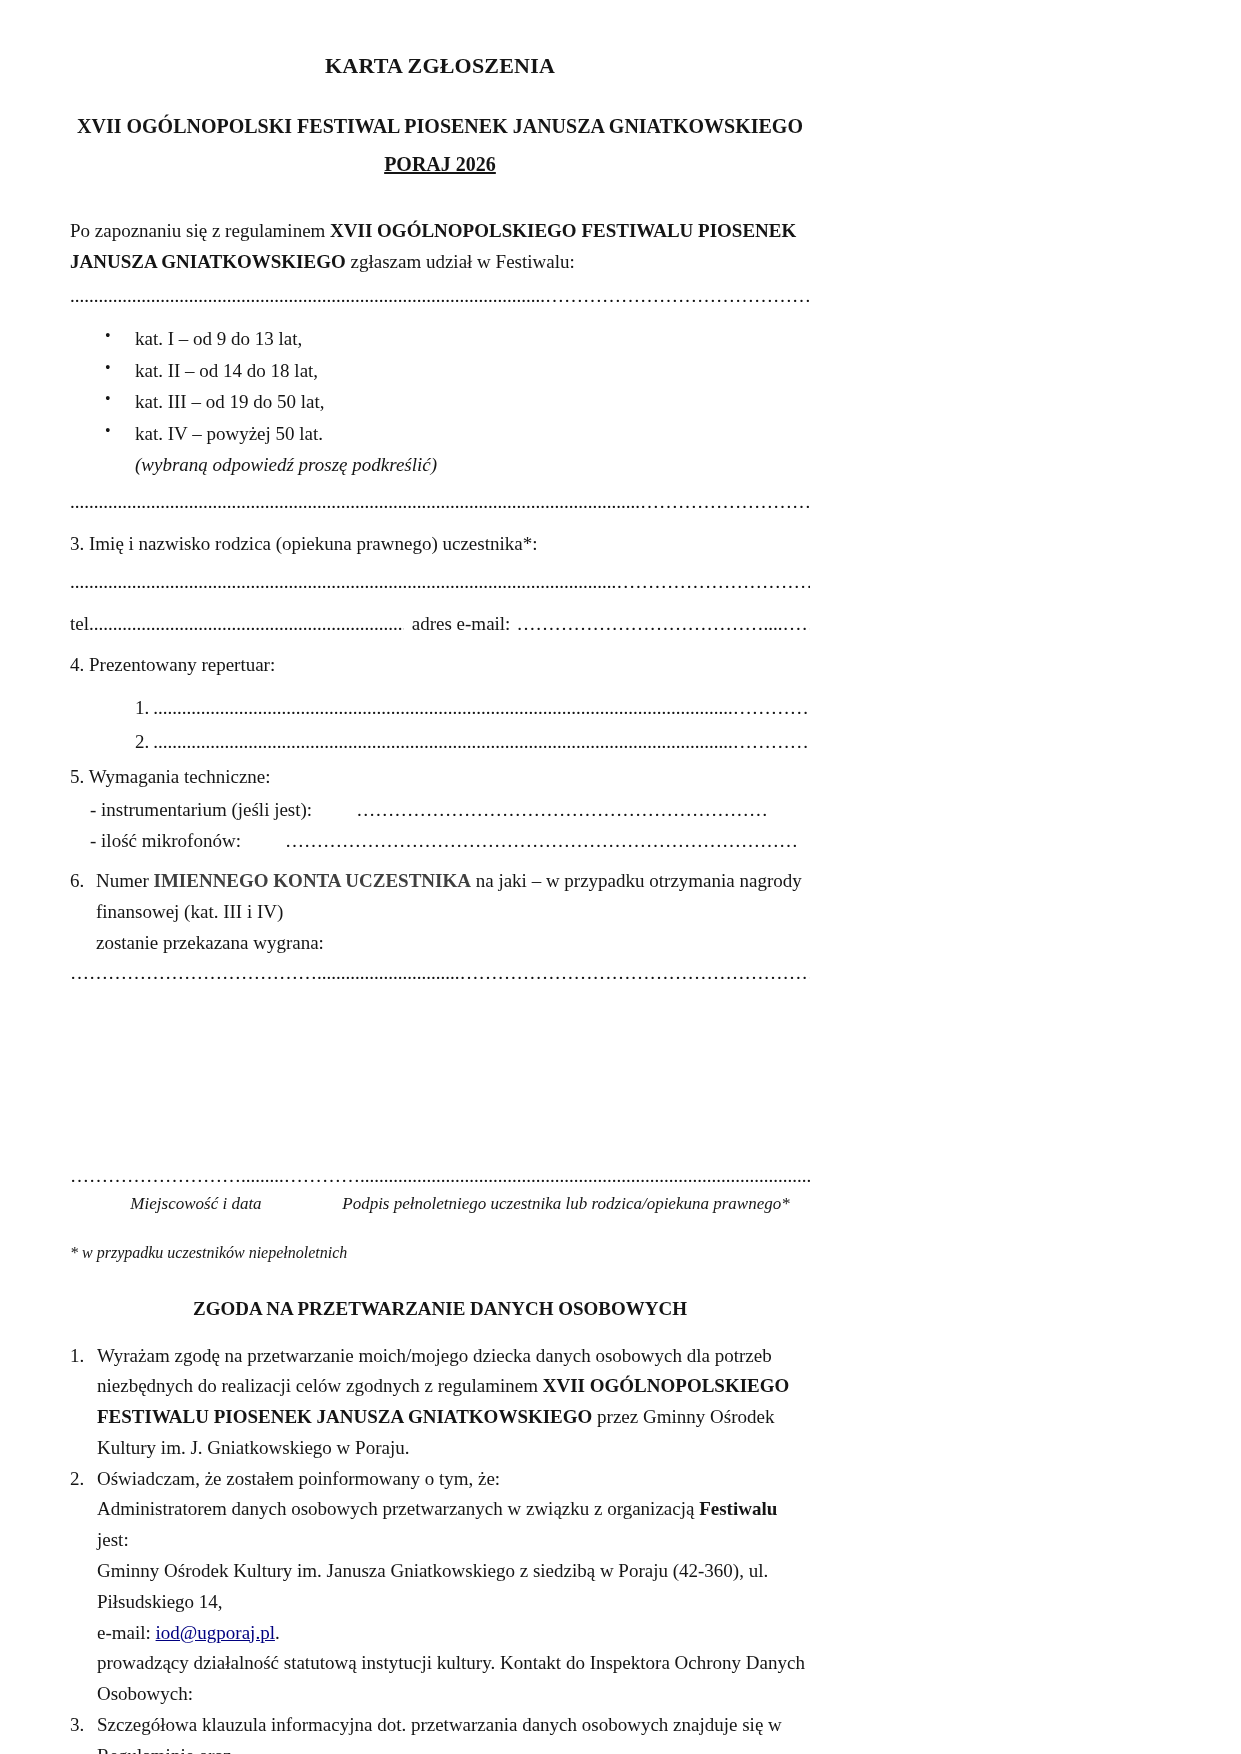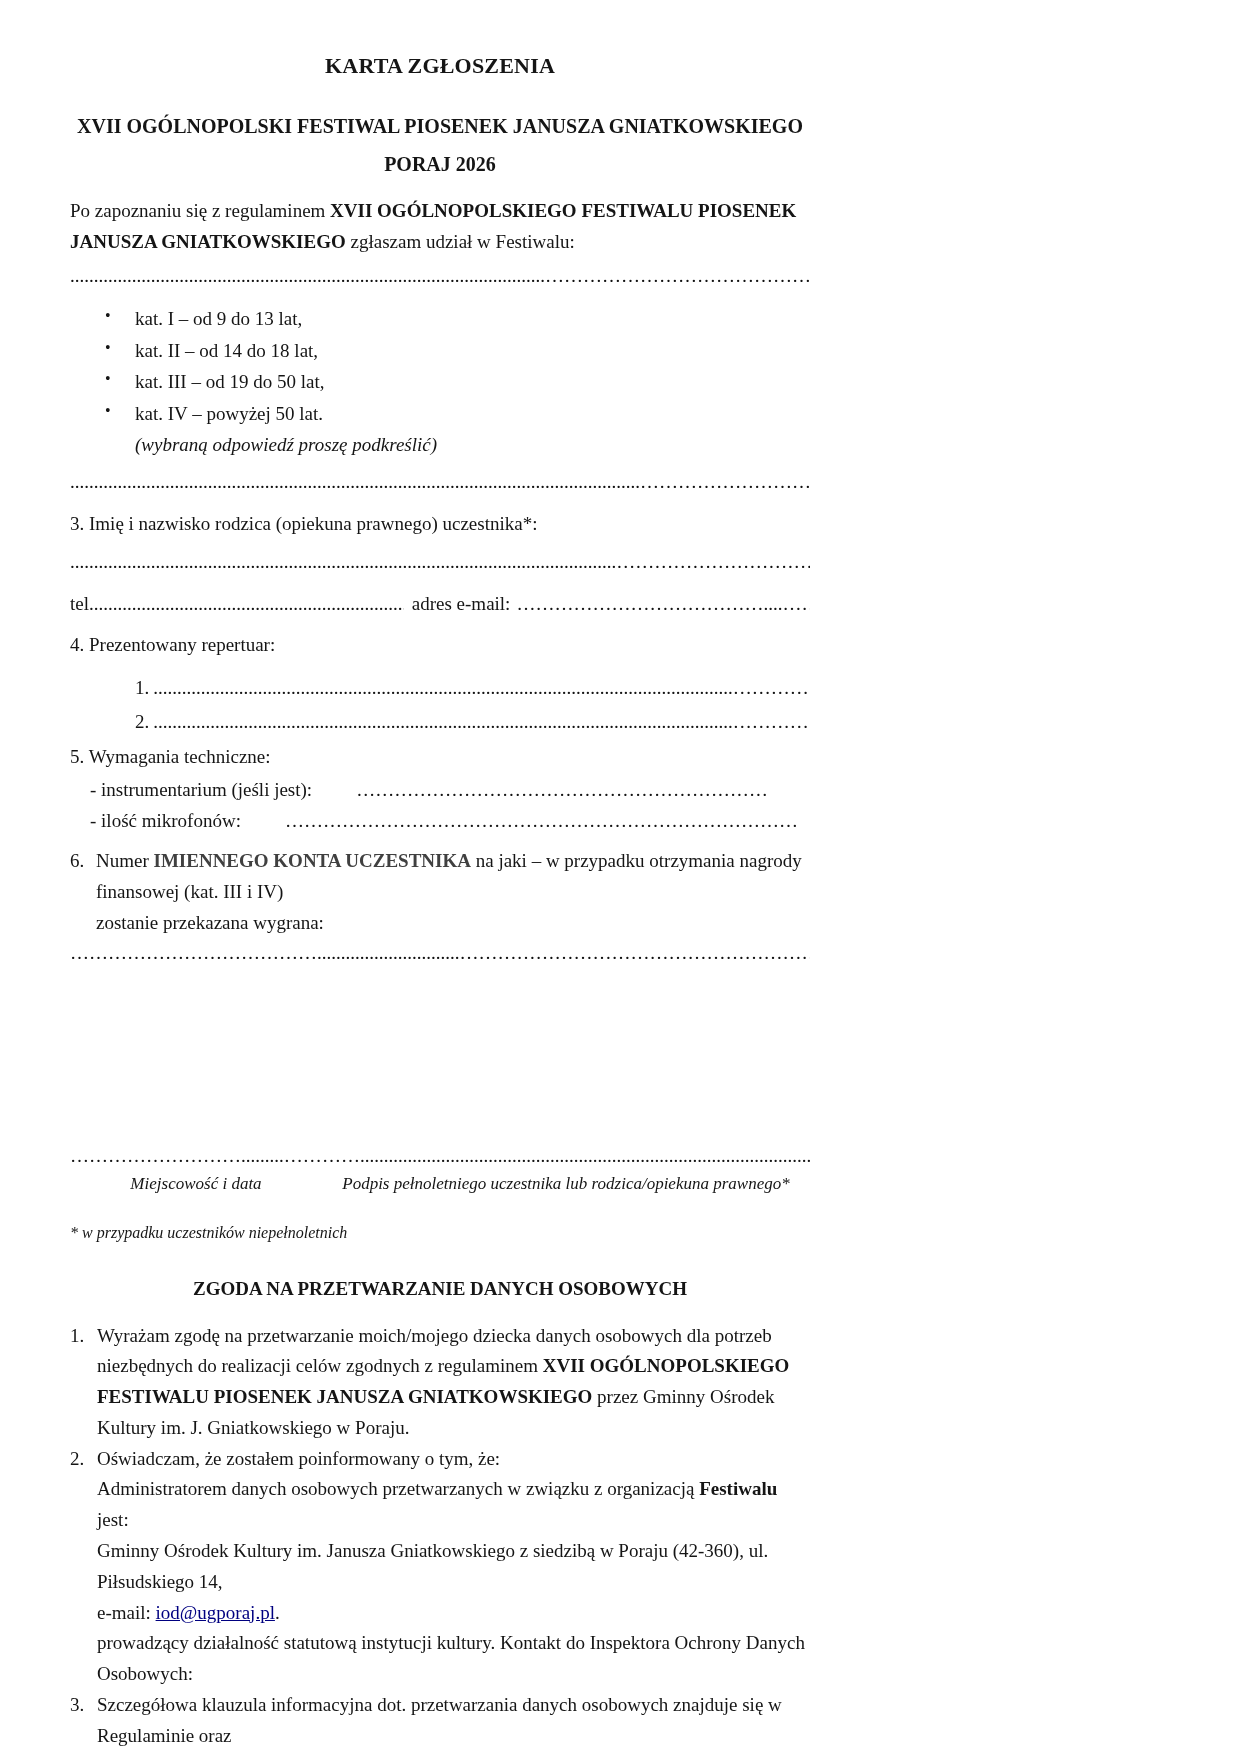--- a/index.html
+++ b/index.html
@@ -10,21 +10,21 @@
     padding:48px 200px 0 70px;
     background:#ffffff;
     font-family:"Liberation Serif","DejaVu Serif",serif;
     font-size:19px;
     color:#151515;
     line-height:1.62;
     overflow:hidden;
   }
   .title{font-size:22px;font-weight:bold;text-align:center;margin:0 0 26px 0;letter-spacing:.2px;}
   .subtitle{font-size:20px;font-weight:bold;text-align:center;margin:8px 0 6px 0;}
-  .subtitle.last{margin:0 0 16px 0;}
+  .subtitle.last{margin:0 0 36px 0;text-decoration:underline;}
   .para{margin:0 0 8px 0;}
   .bold{font-weight:bold;}
   .item-head{margin:2px 0 12px 0;}
   .item-head.b{font-weight:bold;}
   .dotline{white-space:nowrap;overflow:hidden;line-height:1.1;margin:2px 0 16px 0;color:#111;}
   .bullets{margin:2px 0 0 35px;}
   .bullet-row{display:flex;line-height:1.67;}
   .b-marker{width:30px;flex:none;font-size:16px;}
   .note{font-style:italic;margin:0 0 12px 65px;}
   .tel-row{display:flex;align-items:baseline;margin:0 0 10px 0;}

